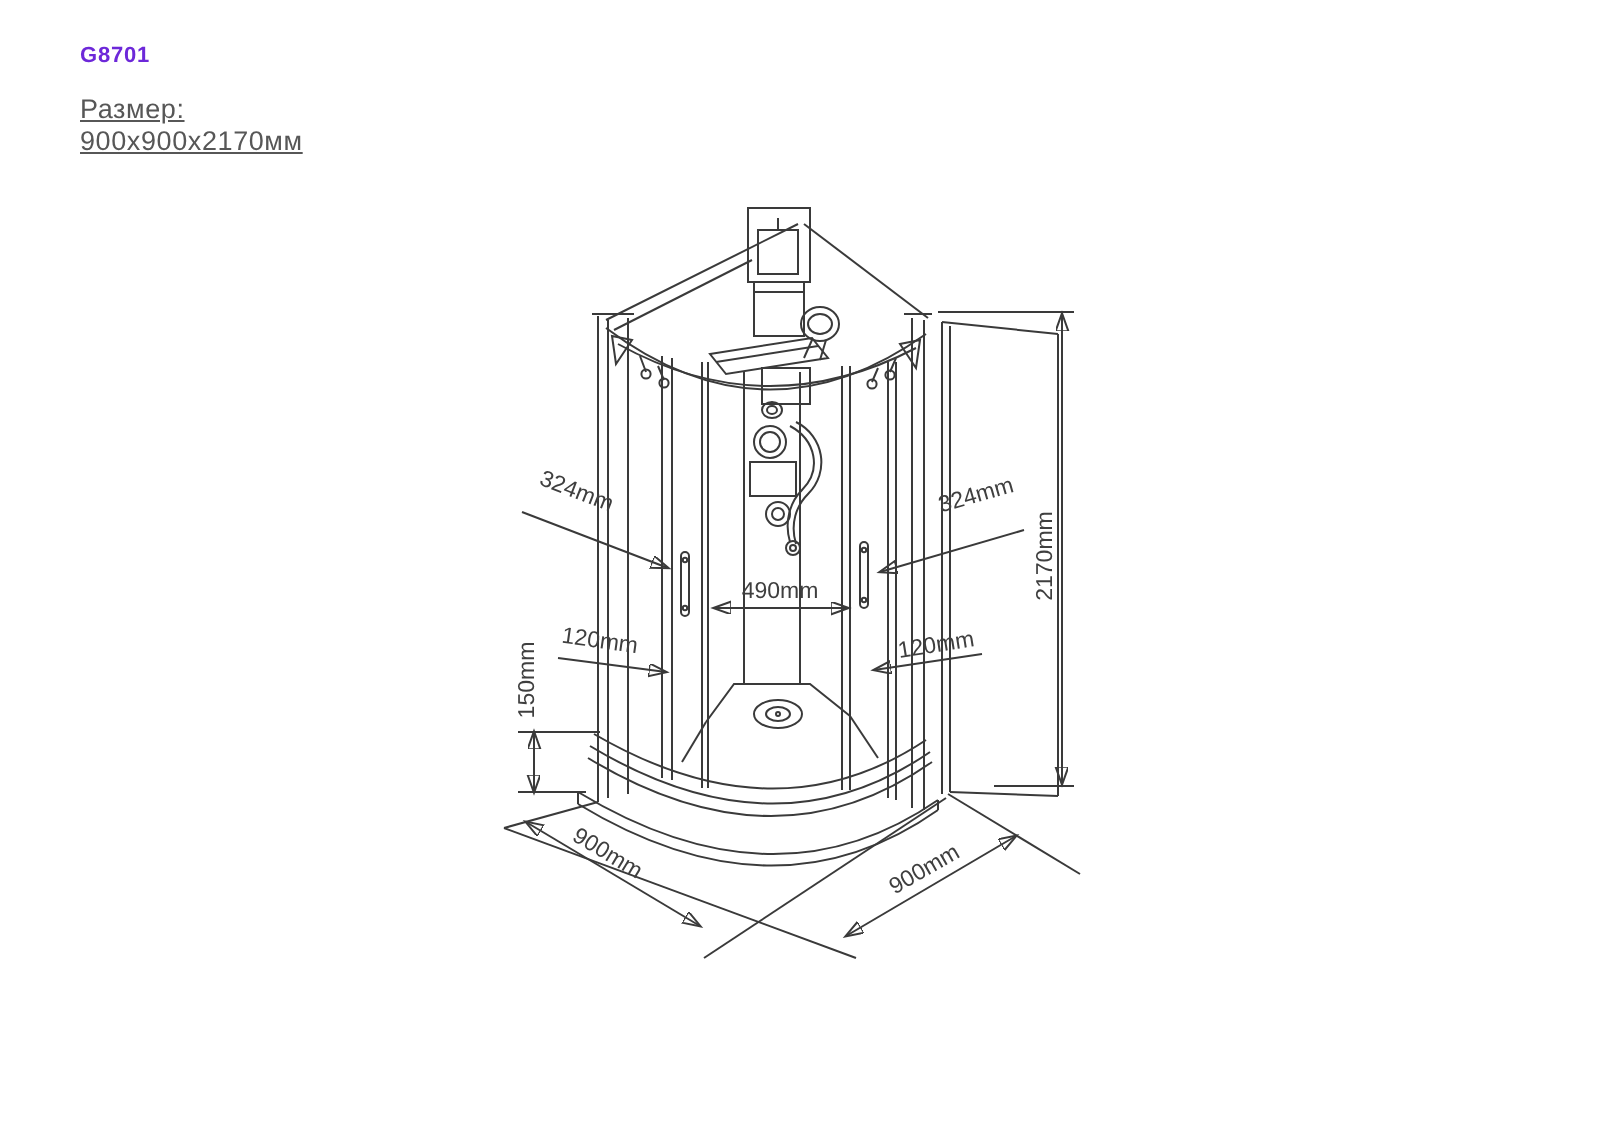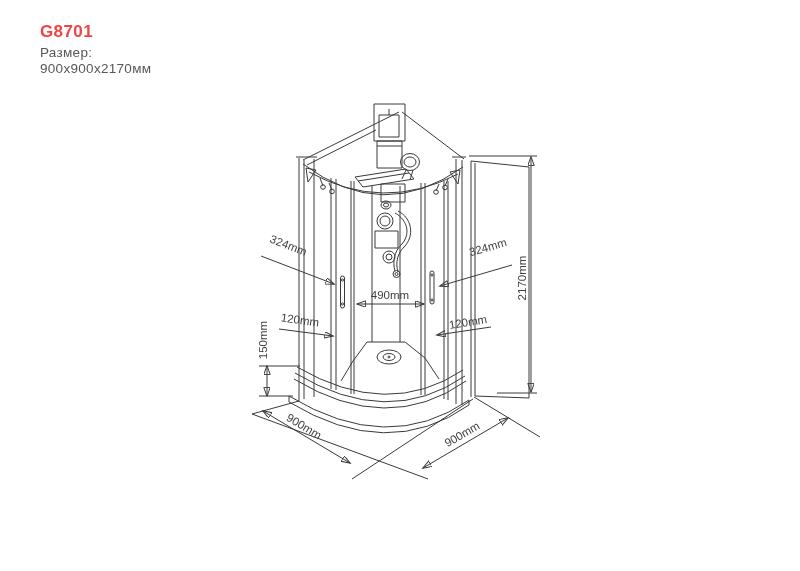--- a/index.html
+++ b/index.html
@@ -1,20 +1,20 @@
 <!DOCTYPE html>
 <html><head>
 <meta charset="utf-8">
 <style>
   html,body{margin:0;padding:0;background:#ffffff;}
   .page{position:relative;width:800px;height:571px;background:#fff;overflow:hidden;
         font-family:"Liberation Sans", sans-serif;}
   .header{position:absolute;left:40px;top:22px;color:#4a4a4a;}
-  .header .model{font-size:17px;font-weight:700;letter-spacing:.4px;color:#ef4444;margin-bottom:3px;}
-  .header .size-label,.header .size-value{font-size:13.5px;color:#575757;line-height:16px;letter-spacing:.3px;}
+  .header .model{font-size:11px;font-weight:700;letter-spacing:.4px;color:#6d28d9;margin-bottom:13px;}
+  .header .size-label,.header .size-value{font-size:13.5px;color:#575757;line-height:16px;letter-spacing:.3px;text-decoration:underline;}
   svg.drawing{position:absolute;left:0;top:0;}
   svg.drawing path, svg.drawing line, svg.drawing circle, svg.drawing ellipse, svg.drawing rect, svg.drawing polyline{
       stroke:#3a3a3a;stroke-width:1;fill:none;vector-effect:non-scaling-stroke;}
   svg.drawing text{fill:#3f3f3f;font-size:11.5px;font-family:"Liberation Sans",sans-serif;stroke:none;}
   .whitefill{fill:#ffffff;}
   .dotfill{fill:url(#dotp);stroke:none;}
   .arrfill{fill:#3a3a3a;stroke:none;}
 </style>
 </head>
 <body>

